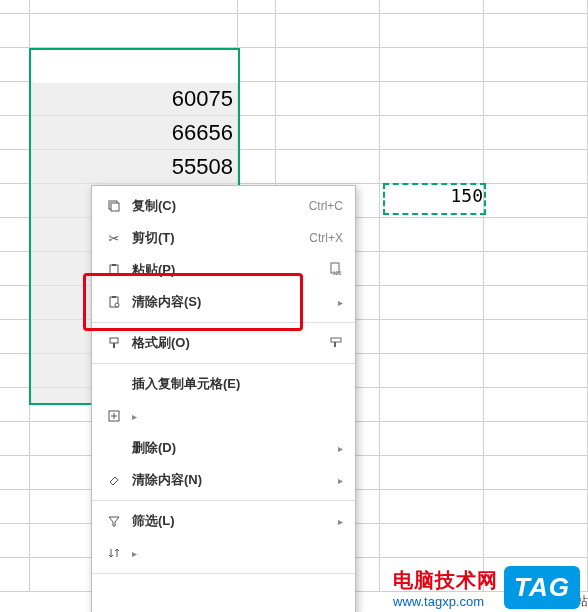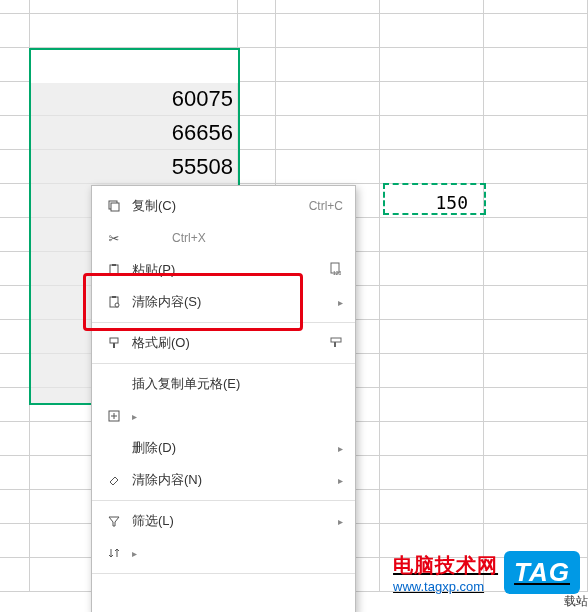--- a/index.html
+++ b/index.html
@@ -76,23 +76,23 @@
     }
     
     .marquee {
       position: absolute;
       left: 383px;
       top: 183px;
       width: 103px;
       height: 32px;
       border: 2px dashed #00a86b;
       display: flex;
-      align-items: flex-end;
+      align-items: flex-start;
       justify-content: flex-end;
-      padding-right: 16px;
+      padding-right: 1px;
       font-family: "SimSun", monospace;
       font-size: 18px;
       z-index: 3;
     }
     
     .ctx {
       position: absolute;
       left: 91px;
       top: 185px;
       width: 265px;
@@ -115,25 +115,25 @@
       display: flex;
       align-items: center;
       justify-content: center;
       color: #555;
     }
     .mi-label {
       flex: 1;
       padding-left: 8px;
       color: #333;
       font-size: 13px;
+      font-weight: bold;
     }
     .mi-sc {
       color: #888;
       font-size: 12px;
-      margin-left: 48px;
     }
     .mi-arrow {
       color: #888;
       font-size: 10px;
       padding-left: 8px;
     }
     .mi-right-icon {
       color: #666;
       font-size: 12px;
     }
@@ -151,26 +151,25 @@
       height: 58px;
       border: 3px solid #e60012;
       border-radius: 4px;
       z-index: 20;
       pointer-events: none;
     }
     
     .wm {
       position: absolute;
       right: 8px;
-      bottom: 18px;
+      bottom: 3px;
       z-index: 30;
       display: flex;
       align-items: flex-end;
       gap: 6px;
-      text-decoration: underline;
     }
     .wm-txt {
       text-align: left;
     }
     .wm-cn {
       font-size: 20px;
       font-weight: bold;
       color: #e60012;
       letter-spacing: 1px;
     }
@@ -369,20 +368,21 @@
       <svg width="14" height="14" viewBox="0 0 14 14">
           <rect x="2" y="2" width="8" height="8" fill="none" stroke="#555"></rect>
           <rect x="4" y="4" width="8" height="8" fill="#fff" stroke="#555"></rect>
         </svg>
     </span>
     <span class="mi-label">复制(C)</span>
     <span class="mi-sc">Ctrl+C</span>
   </div>
   <div class="mi">
     <span class="mi-icon">✂</span>
+    <span class="mi-label">剪切(T)</span>
     <span class="mi-sc">Ctrl+X</span>
   </div>
   <div class="mi">
     <span class="mi-icon">
       <svg width="14" height="14" viewBox="0 0 14 14">
           <rect x="3" y="2" width="8" height="10" fill="none" stroke="#555"></rect>
           <rect x="5" y="1" width="4" height="2" fill="#555"></rect>
         </svg>
     </span>
     <span class="mi-label">粘贴(P)</span>

